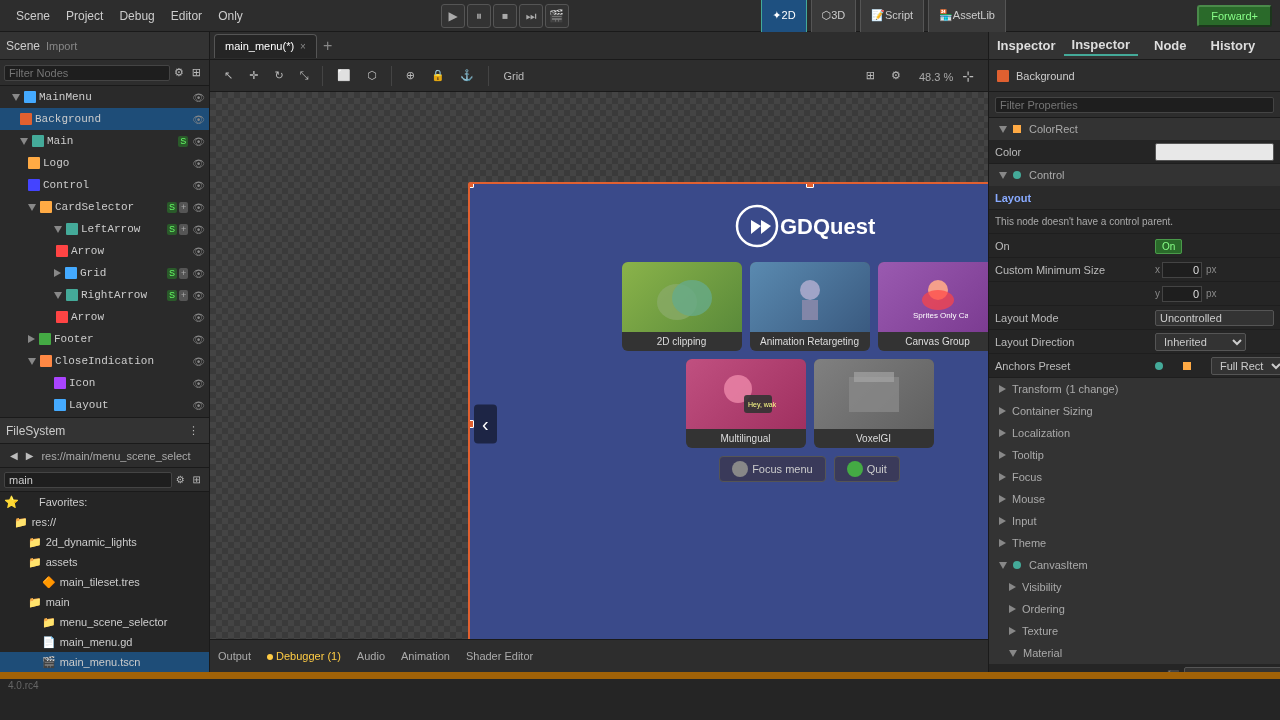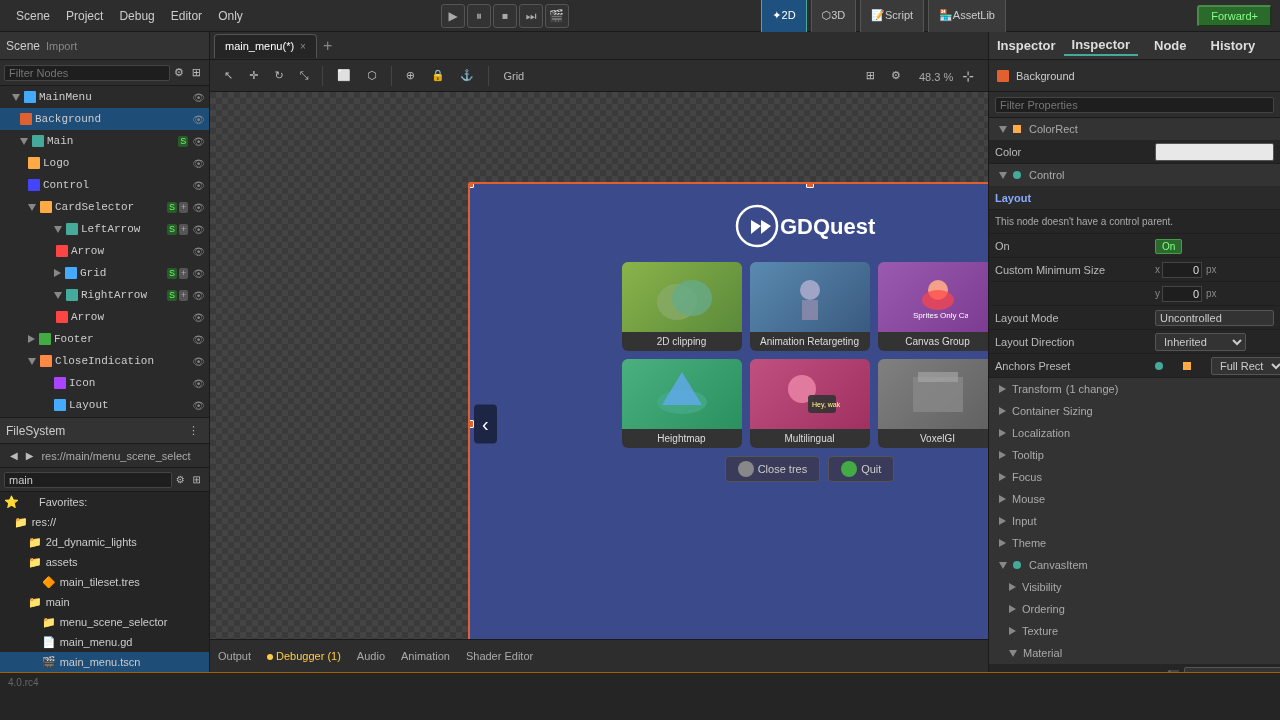--- a/index.html
+++ b/index.html
@@ -60,21 +60,21 @@
     #viewport-canvas { flex: 1; position: relative; background: #3a3a3a; overflow: hidden; }
     #viewport-bg { position: absolute; inset: 0; background: repeating-conic-gradient(#444 0% 25%, #3a3a3a 0% 50%) 0 0 / 12px 12px; }
     #game-area { position: absolute; top: 90px; left: 258px; width: 683px; height: 483px; background: #3a4a8a; border: 2px solid #e06030; border-radius: 2px; overflow: hidden; }
     
     .handle { position: absolute; width: 8px; height: 8px; background: #e06030; border: 1px solid #fff; border-radius: 1px; }
     #bottom-bar-outer { border-top: 1px solid #1a1a1a; }
     #bottom-tabs { display: flex; height: 24px; background: #2d2d2d; align-items: center; padding: 16px 8px; gap: 16px; }
     .btab { font-size: 11px; color: #aaa; cursor: pointer; }
     .btab.active { color: #ffcc44; }
     .btab-dot { display: inline-block; width: 6px; height: 6px; background: #ffcc44; border-radius: 50%; margin-right: 3px; }
-    #status-bar { height: 20px; background: #252525; border-top: 1px solid #a16207; display: flex; align-items: center; padding: 0 8px; font-size: 10px; color: #666; }
+    #status-bar { height: 20px; background: #252525; border-top: 7px solid #a16207; display: flex; align-items: center; padding: 0 8px; font-size: 10px; color: #666; }
 
     
     #right-panel { width: 292px; background: #252525; border-left: 1px solid #1a1a1a; display: flex; flex-direction: column; overflow: hidden; }
     #insp-header { display: flex; align-items: center; height: 28px; background: #333; padding: 0 8px; border-bottom: 1px solid #1a1a1a; gap: 8px; }
     #insp-header span { font-size: 13px; font-weight: bold; color: #ddd; }
     .insp-tab { font-size: 11px; color: #aaa; padding: 2px 8px; cursor: pointer; }
     .insp-tab.active { color: #fff; border-bottom: 2px solid #4a9; }
     #insp-node-bar { display: flex; align-items: center; height: 32px; background: #2d2d2d; padding: 0 8px; border-bottom: 1px solid #1a1a1a; gap: 4px; }
     .insp-node-label { font-size: 11px; color: #ccc; flex: 1; }
     #filter-props { display: flex; align-items: center; height: 26px; padding: 0 6px; background: #2d2d2d; border-bottom: 1px solid #1a1a1a; }
@@ -473,29 +473,20 @@
                 </svg>
             </div>
             <div class="card-title">Canvas Group</div>
           </div>
         </div>
 
         <button class="nav-arrow nav-left">‹</button>
 
         <div style="display:flex; gap:8px; padding:0 16px; justify-content:center;">
 
-          <div class="game-card" style="width:120px;">
-            <div class="card-img card-height" style="display:flex;align-items:center;justify-content:center;">
-              <svg width="60" height="55">
-                  <ellipse cx="30" cy="35" rx="25" ry="12" fill="#4a8" opacity="0.8"></ellipse>
-                  <polygon points="30,5 10,38 50,38" fill="#6af" opacity="0.7"></polygon>
-                </svg>
-            </div>
-            <div class="card-title">Heightmap</div>
-          </div>
 
           <div class="game-card" style="width:120px;">
             <div class="card-img card-multi" style="display:flex;align-items:center;justify-content:center;position:relative;">
               <svg width="60" height="55">
                   <circle cx="22" cy="22" r="14" fill="#e8a" opacity="0.8"></circle>
                   <rect x="28" y="28" width="28" height="18" rx="3" fill="#333" opacity="0.9"></rect>
                   <text x="32" y="40" font-size="7" fill="#ff8">Hey, wake up!</text>
                 </svg>
             </div>
             <div class="card-title">Multilingual</div>
@@ -508,21 +499,21 @@
                   <rect x="10" y="5" width="40" height="10" fill="#aaa" opacity="0.6"></rect>
                 </svg>
             </div>
             <div class="card-title">VoxelGI</div>
           </div>
         </div>
 
         <div class="game-buttons">
           <button class="game-btn">
             <span class="btn-icon" style="background:#888;border-radius:50%;"></span>
-            <span>Close tres</span>
+            <span>Focus menu</span>
           </button>
           <button class="game-btn">
             <span class="btn-icon" style="background:#4a4;border-radius:50%;"></span>
             <span>Quit</span>
           </button>
         </div>
 
         <div class="handle" style="top:-4px;left:-4px;"></div>
 
         <div class="handle" style="top:-4px;left:50%;transform:translateX(-50%);"></div>

